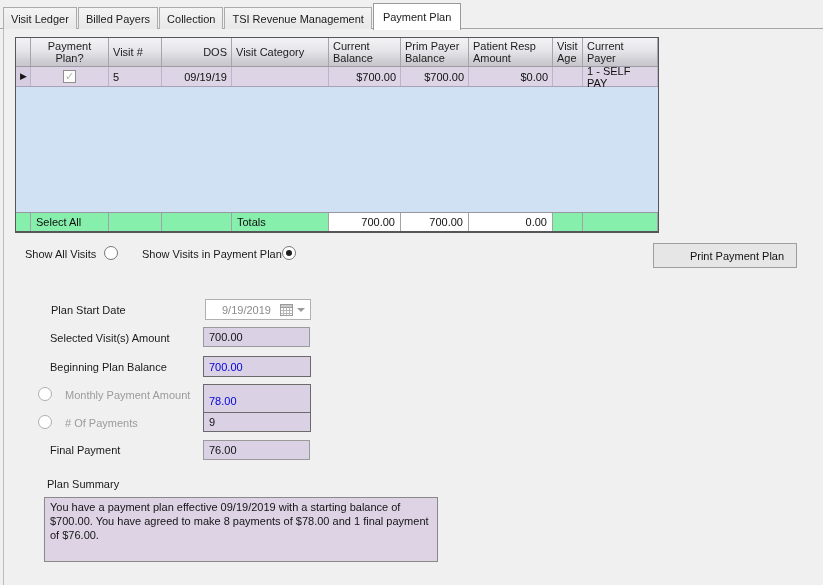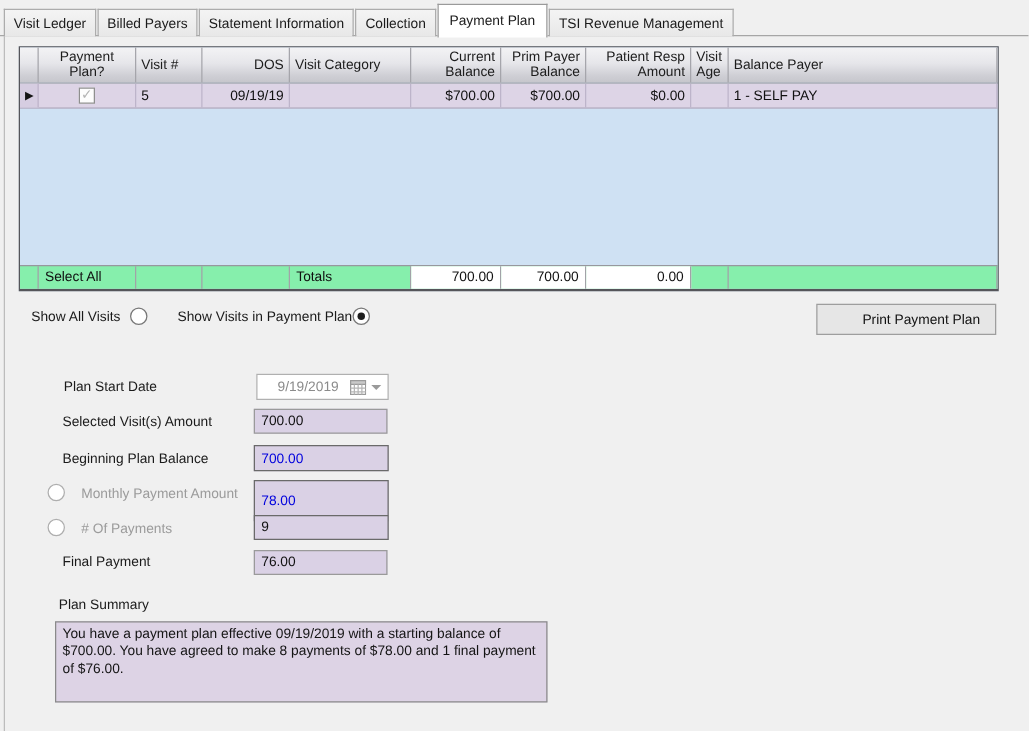--- a/index.html
+++ b/index.html
@@ -10,38 +10,38 @@
   
   .tabbar { position:absolute; left:0; top:0; width:823px; height:29px; display:flex; align-items:flex-end; padding-left:3px; }
   .tabbar::after { content:""; position:absolute; left:0; right:0; bottom:0; height:1px; background:#a6a6a6; }
   .tab { position:relative; height:22px; margin-right:1px; padding:0 7px; display:flex; align-items:center;
          background:linear-gradient(#f4f4f4,#e8e8e8); border:1px solid #acacac; border-bottom:none;
          font-size:11px; color:#1a1a1a; white-space:nowrap; z-index:1; }
   .tab.active { height:27px; background:#ffffff; border-color:#9a9a9a; z-index:3; margin-bottom:-1px; padding:0 9px; }
   .page-left-border { position:absolute; left:3px; top:29px; bottom:0; width:1px; background:#bcbcbc; }
 
   
-  .grid { position:absolute; left:15px; top:37px; width:784px; height:196px;
+  .grid { position:absolute; left:15px; top:37px; width:644px; height:196px;
           border:1px solid #55555a; border-bottom-width:2px; background:#cfe1f3;
           display:flex; flex-direction:column; font-size:11px; }
   .g-head { height:29px; display:flex; background:linear-gradient(#f3f3f5, #e6e6ea 45%, #cfcfd5 80%, #c6c6cc);
             border-bottom:1px solid #9b9ba1; }
   .g-head .cell { border-right:1px solid #a5a5ab; display:flex; align-items:center; padding:0 4px; line-height:12px; color:#1c1c1c; }
   .g-row { height:20px; display:flex; background:#ddd4e6; border-bottom:1px solid #a9a1b6; }
   .g-row .cell { border-right:1px solid #bdb4ca; display:flex; align-items:center; padding:0 4px; color:#101010; }
   .g-fill { flex:1; background:#cfe1f3; }
   .g-foot { height:19px; display:flex; background:#86efac; border-top:1px solid #97979d; }
   .g-foot .cell { border-right:1px solid #a2a2a8; display:flex; align-items:center; padding:0 5px; color:#101010; }
   .g-foot .cell.val { background:#ffffff; }
 
   .c0{width:15px;flex:none;} .c1{width:78px;flex:none;} .c2{width:53px;flex:none;}
   .c3{width:70px;flex:none;} .c4{width:97px;flex:none;} .c5{width:72px;flex:none;}
   .c6{width:68px;flex:none;} .c7{width:84px;flex:none;} .c8{width:30px;flex:none;}
   .c9{flex:1;}
-  .ar{justify-content:flex-end;text-align:right;} .ac{justify-content:center;text-align:center;}
+  .ar{justify-content:flex-end;text-align:left;} .ac{justify-content:center;text-align:center;}
 
   .row-sel { background:#d6cde1; }
   .tri { font-size:9px; color:#141414; line-height:9px; margin:0 auto; }
   .chk { width:13px; height:13px; background:#fdfdfd; border:1px solid #8f8f8f; margin:0 auto;
          display:flex; align-items:center; justify-content:center; font-size:11px; color:#b4b4b4; line-height:11px; }
 
   
   .label { position:absolute; font-size:11px; color:#1a1a1a; white-space:nowrap; }
   .label.dim { color:#9b9b9b; }
   .radio { position:absolute; width:14px; height:14px; border:1px solid #777777; border-radius:50%; background:#ffffff; }
@@ -70,39 +70,38 @@
                  font-size:11px; line-height:14px; color:#141414; }
 </style>
 </head>
 <body>
 
 <div class="screen">
 
   <div class="tabbar">
     <div class="tab">Visit Ledger</div>
     <div class="tab">Billed Payers</div>
-    <div class="tab">Statement Information</div>
     <div class="tab">Collection</div>
+    <div class="tab">TSI Revenue Management</div>
     <div class="tab active">Payment Plan</div>
-    <div class="tab">TSI Revenue Management</div>
   </div>
   <div class="page-left-border"></div>
 
   <div class="grid">
     <div class="g-head">
       <div class="cell c0"></div>
       <div class="cell c1 ac">Payment Plan?</div>
       <div class="cell c2">Visit #</div>
       <div class="cell c3 ar">DOS</div>
       <div class="cell c4">Visit Category</div>
       <div class="cell c5 ar">Current Balance</div>
       <div class="cell c6 ar">Prim Payer Balance</div>
       <div class="cell c7 ar">Patient Resp Amount</div>
       <div class="cell c8">Visit Age</div>
-      <div class="cell c9">Balance Payer</div>
+      <div class="cell c9">Current Payer</div>
     </div>
 
     <div class="g-row">
       <div class="cell c0 row-sel">
         <span class="tri">▶</span>
       </div>
       <div class="cell c1">
         <span class="chk">✓</span>
       </div>
       <div class="cell c2">5</div>

